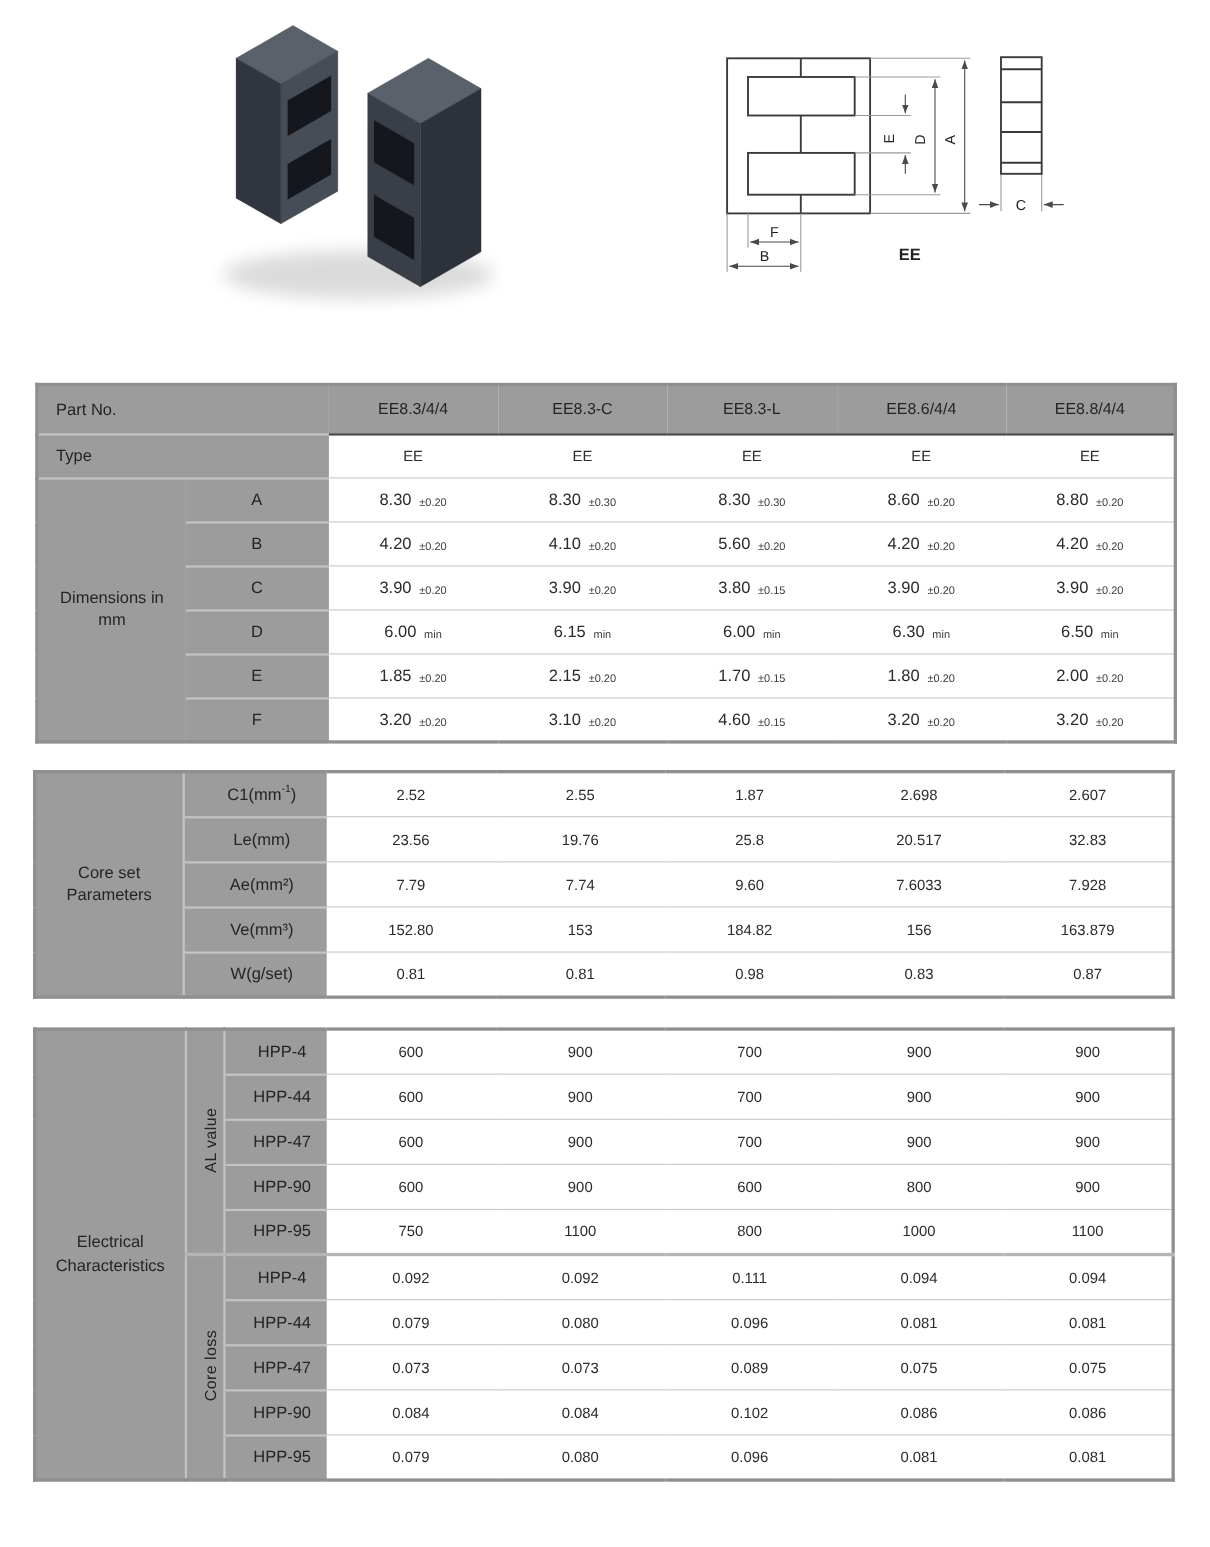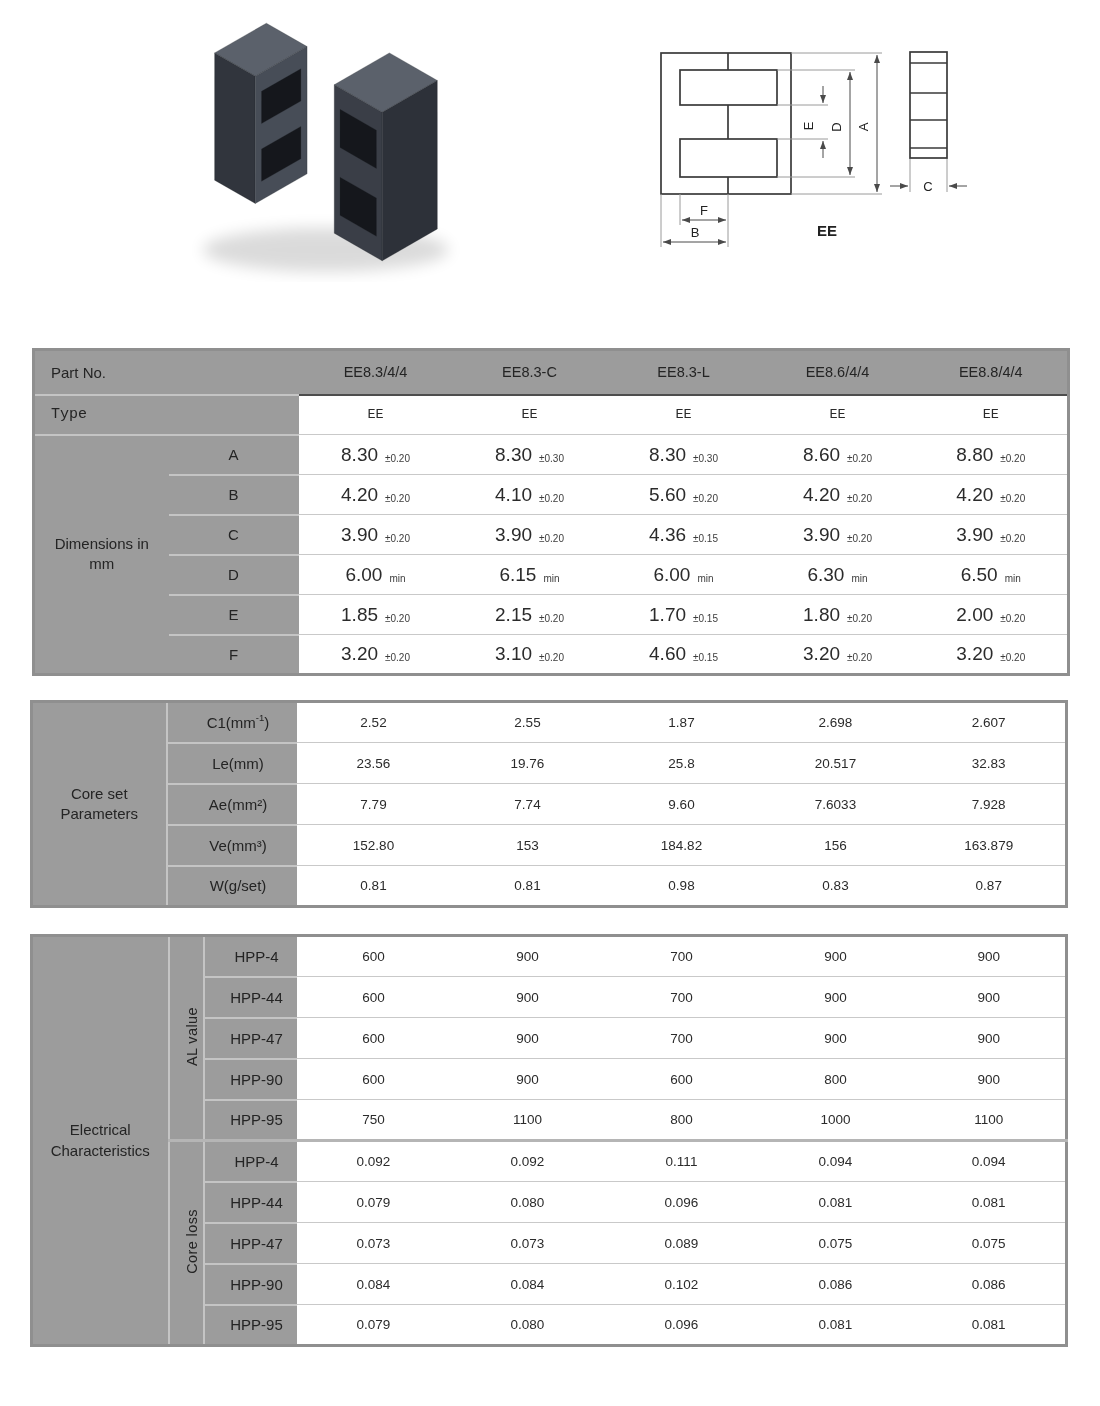--- a/index.html
+++ b/index.html
@@ -18,27 +18,27 @@
   #t1 { margin-top: 48px; margin-left: 32px; }
   #t2 { margin-top: 24px; }
   #t3 { margin-top: 26px; }
   td { text-align: center; vertical-align: middle; font-size: 13.5px; color: #2b2b2b; }
   .g { background: #9c9c9c; color: #242424; }
 
   
   #t1 .hrow td { height: 45px; }
   #t1 .phead { text-align: left; padding-left: 16px; font-size: 15px; }
   #t1 .colhead { font-size: 14.5px; }
-  #t1 .typerow td { height: 40px; border-top: 2px solid #4d4d4d; font-family: Liberation Mono, monospace; }
+  #t1 .typerow td { height: 40px; border-top: 2px solid #4d4d4d; }
   #t1 .typelabel { text-align: left; padding-left: 16px; font-size: 15px; }
   #t1 tbody td { height: 40px; border-top: 1px solid #c9c9c9; }
   #t1 tbody td.g { border-top: 2px solid #c4c4c4; }
   #t1 .typerow td.w { font-size: 13.5px; }
   .letter { font-size: 15px; }
-  .val { font-size: 19px; }
+  .val { font-size: 15px; }
   .tol { font-size: 10px; color: #3c3c3c; margin-left: 7px; position: relative; top: 1px; }
 
   
   #t2 td, #t3 td { height: 41px; }
   #t2 tr + tr td, #t3 tr + tr td { border-top: 1px solid #c9c9c9; }
   #t2 tr + tr td.g, #t3 tr + tr td.g { border-top: 2px solid #c4c4c4; }
   #t3 tr.thick td, #t3 tr.thick td.g { border-top: 3px solid #b5b5b5; }
   .group { font-size: 15px; line-height: 1.35; padding: 0 10px; }
   .param, .hpp { font-size: 15px; }
   .param sup { font-size: 9.5px; position: relative; top: -1px; }
@@ -182,21 +182,21 @@
         <td class="w"><span class="val">4.20</span><span class="tol">±0.20</span></td>
         <td class="w"><span class="val">4.10</span><span class="tol">±0.20</span></td>
         <td class="w"><span class="val">5.60</span><span class="tol">±0.20</span></td>
         <td class="w"><span class="val">4.20</span><span class="tol">±0.20</span></td>
         <td class="w"><span class="val">4.20</span><span class="tol">±0.20</span></td>
       </tr>
       <tr>
         <td class="g letter">C</td>
         <td class="w"><span class="val">3.90</span><span class="tol">±0.20</span></td>
         <td class="w"><span class="val">3.90</span><span class="tol">±0.20</span></td>
-        <td class="w"><span class="val">4.36</span><span class="tol">±0.15</span></td>
+        <td class="w"><span class="val">3.80</span><span class="tol">±0.15</span></td>
         <td class="w"><span class="val">3.90</span><span class="tol">±0.20</span></td>
         <td class="w"><span class="val">3.90</span><span class="tol">±0.20</span></td>
       </tr>
       <tr>
         <td class="g letter">D</td>
         <td class="w"><span class="val">6.00</span><span class="tol">min</span></td>
         <td class="w"><span class="val">6.15</span><span class="tol">min</span></td>
         <td class="w"><span class="val">6.00</span><span class="tol">min</span></td>
         <td class="w"><span class="val">6.30</span><span class="tol">min</span></td>
         <td class="w"><span class="val">6.50</span><span class="tol">min</span></td>

